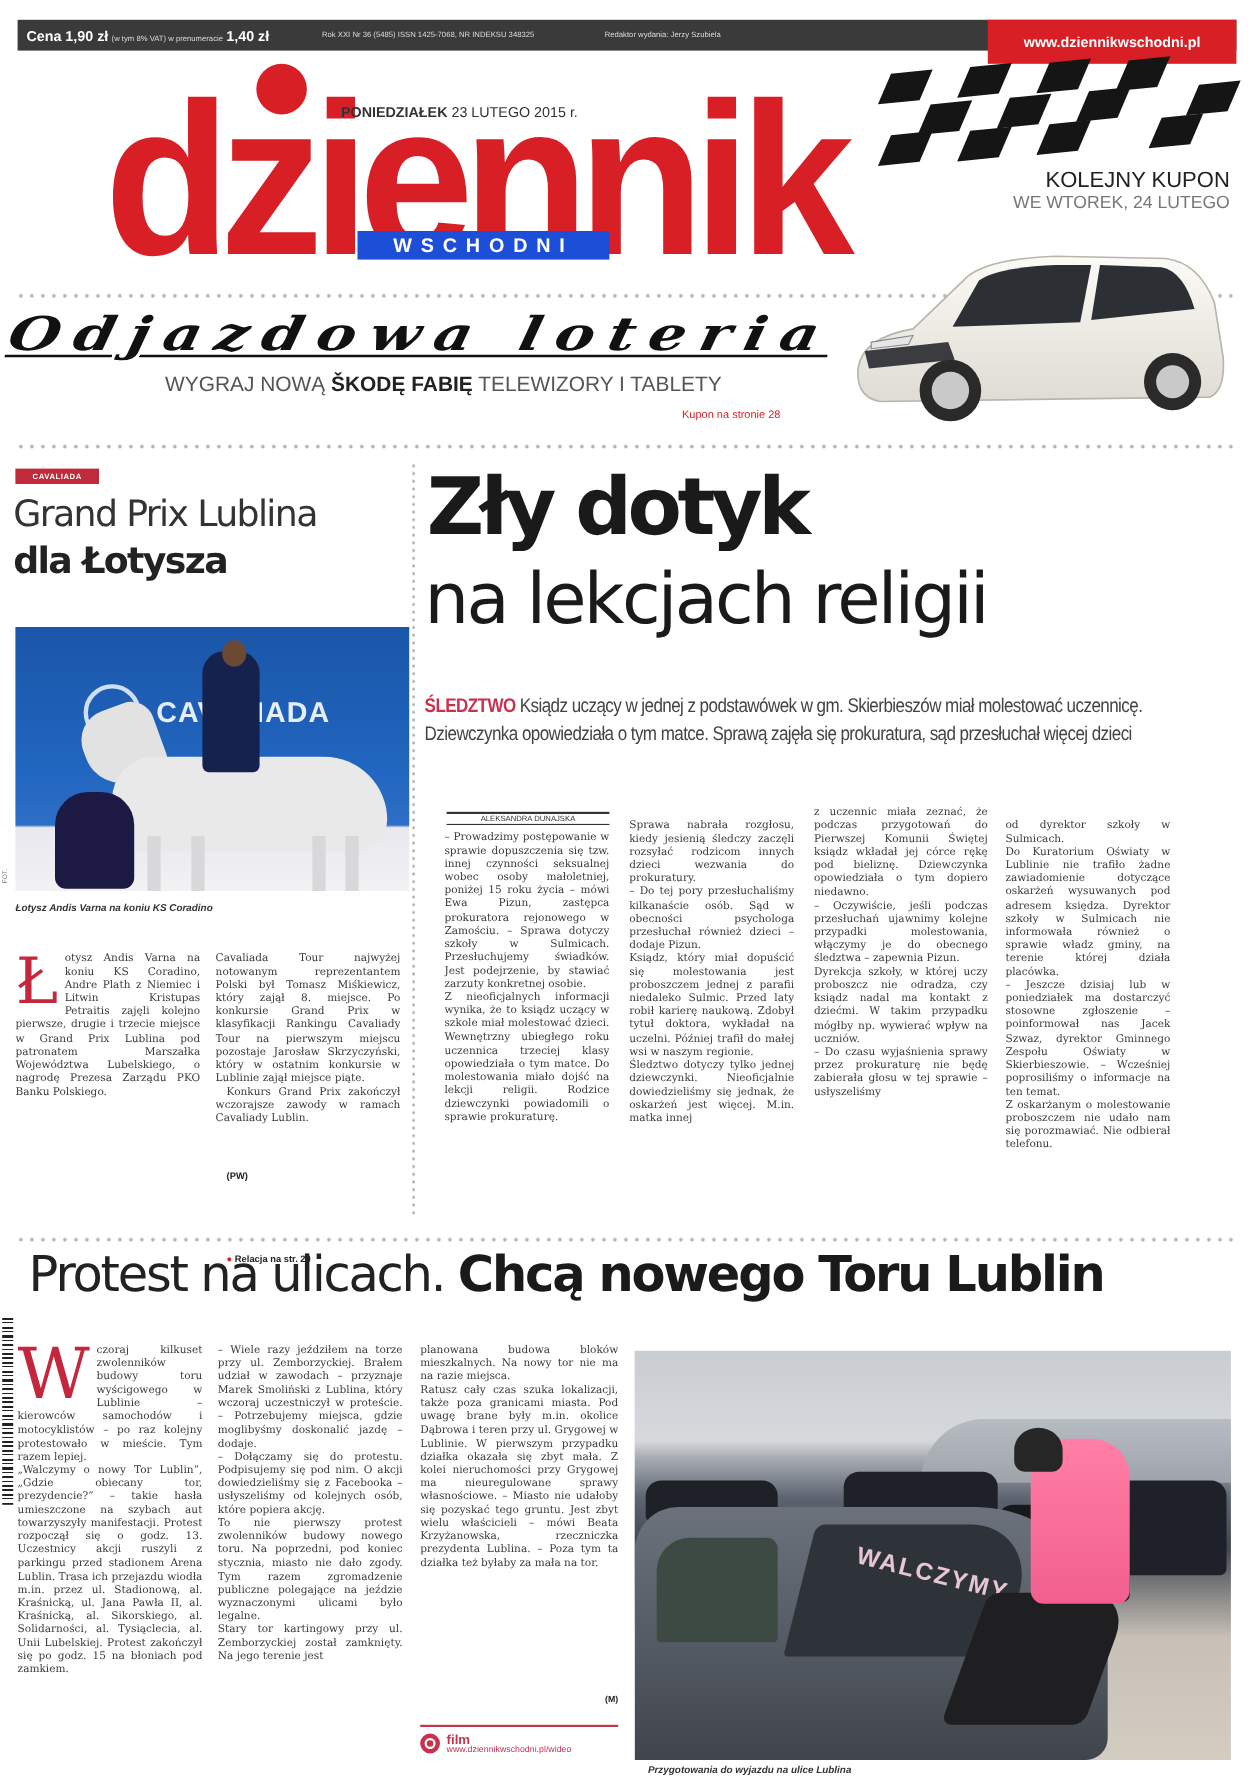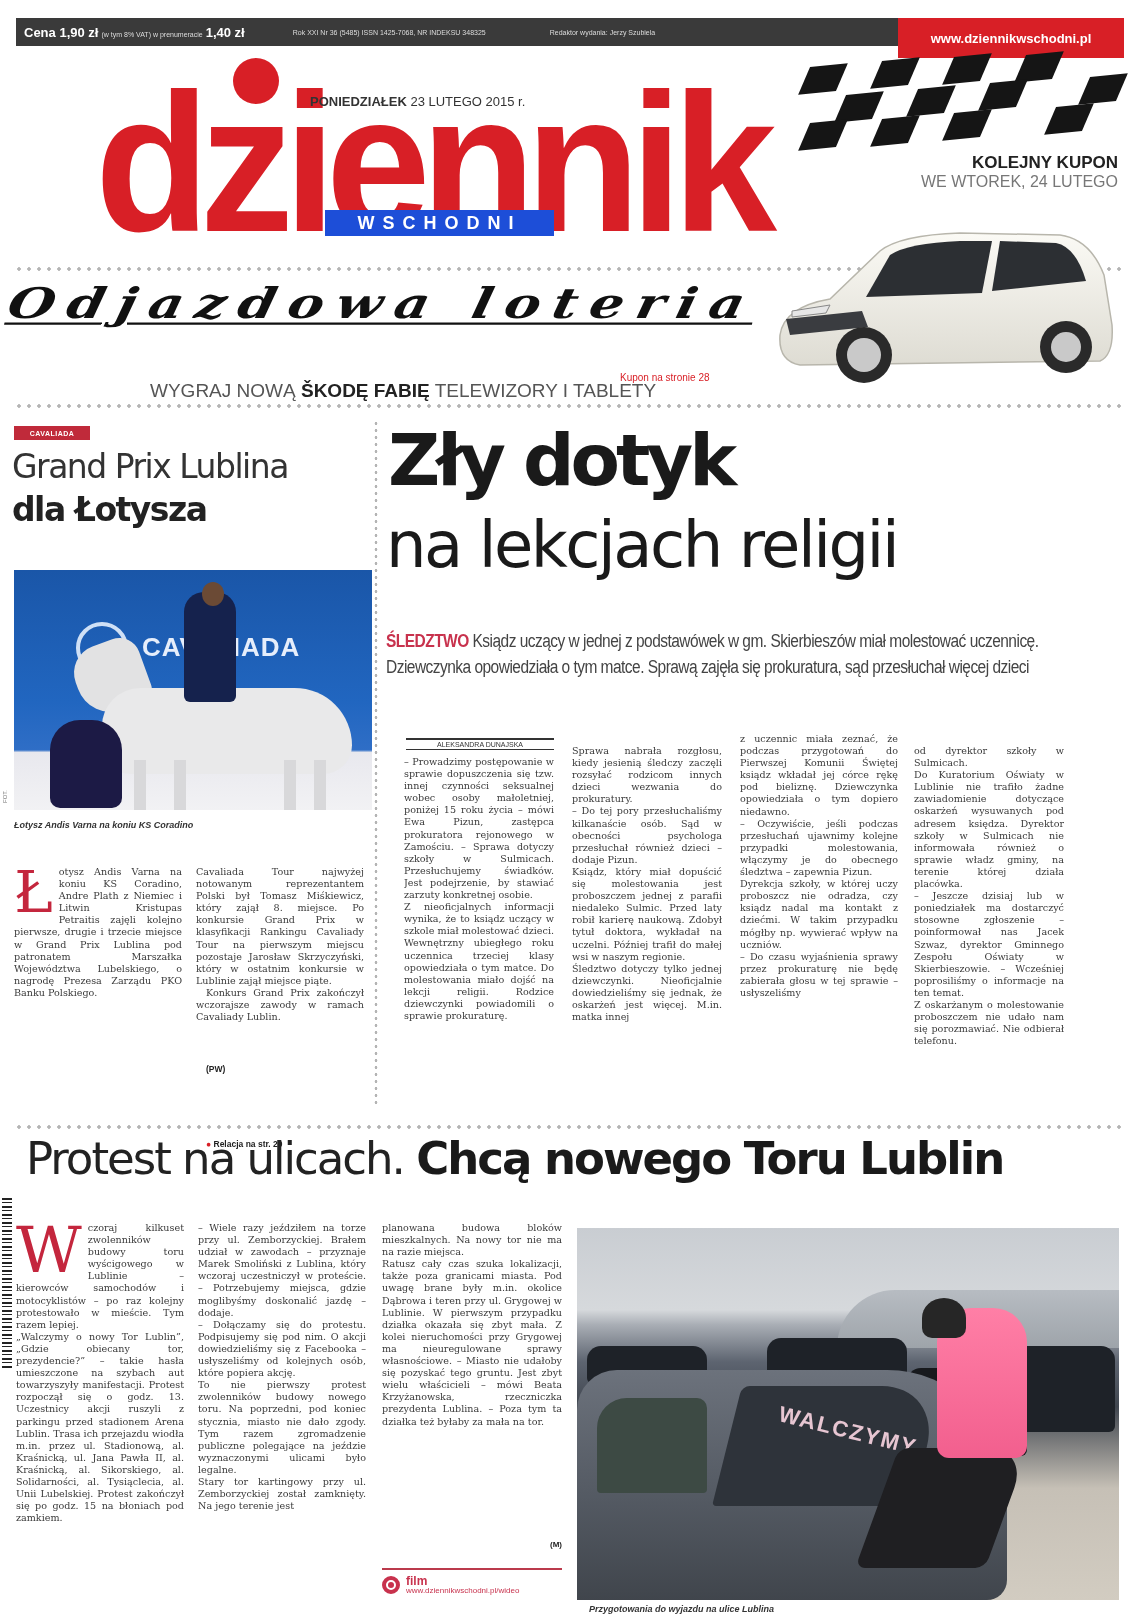--- a/index.html
+++ b/index.html
@@ -20,29 +20,29 @@
   .mast .dot { position: absolute; left: 138px; top: 0; width: 46px; height: 46px; border-radius: 50%; background: #d81f26; }
   .mast .wschodni { position: absolute; left: 230px; top: 152px; width: 229px; height: 26px; background: #1d4ed8; color: #fff; font-family: "Liberation Sans", sans-serif; font-weight: bold; font-size: 18px; letter-spacing: 8px; display: flex; align-items: center; justify-content: center; }
   .mast .date { position: absolute; left: 215px; top: 36px; font-family: "Liberation Sans", sans-serif; font-size: 13px; color: #333; white-space: nowrap; }
   .mast .date b { font-weight: bold; }
 
   
   .flag { position: absolute; left: 785px; top: 45px; width: 340px; height: 105px; }
   .flag .sq { position: absolute; background: #151515; width: 36px; height: 28px; transform: skewX(-28deg) rotate(-6deg); }
 
   .kupon { position: absolute; right: 22px; top: 153px; text-align: right; font-family: "Liberation Sans", sans-serif; color: #444; }
-  .kupon .k1 { font-size: 17px; font-weight: bold; color: #222; }
+  .kupon .k1 { font-size: 20px; font-weight: normal; color: #222; }
   .kupon .k2 { font-size: 16px; color: #777; }
 
   
   .dots { position: absolute; height: 6px; background-image: radial-gradient(circle, #b4b4b4 1.5px, transparent 2px); background-size: 10px 6px; }
 
   
   .lottery-title { position: absolute; left: 14px; top: 278px; font-family: "DejaVu Serif", serif; font-style: italic; font-weight: bold; font-size: 54px; letter-spacing: 12px; color: #111; text-decoration: underline; text-decoration-thickness: 3px; text-underline-offset: 6px; white-space: nowrap; transform: skewX(-12deg) scaleY(0.78); transform-origin: left top; }
-  .lottery-sub { position: absolute; left: 150px; top: 339px; font-family: "Liberation Sans", sans-serif; font-size: 19px; color: #555; white-space: nowrap; margin-top: 41px; }
+  .lottery-sub { position: absolute; left: 150px; top: 339px; font-family: "Liberation Sans", sans-serif; font-size: 19px; color: #555; white-space: nowrap; }
   .lottery-sub b { color: #222; }
   .lottery-kupon { position: absolute; left: 620px; top: 372px; font-family: "Liberation Sans", sans-serif; font-size: 10px; color: #d81f26; }
 
   
   .car { position: absolute; left: 770px; top: 215px; width: 350px; height: 180px; }
 
   
   .tag { position: absolute; left: 14px; top: 426px; width: 76px; height: 14px; background: #c02a3a; color: #fff; font-family: "Liberation Sans", sans-serif; font-size: 7px; font-weight: bold; display: flex; align-items: center; justify-content: center; letter-spacing: 0.5px; }
   .gp-title1 { position: absolute; left: 12px; top: 447px; font-family: "DejaVu Sans", sans-serif; font-size: 33px; color: #333; letter-spacing: -1.5px; white-space: nowrap; }
   .gp-title2 { position: absolute; left: 12px; top: 490px; font-family: "DejaVu Sans", sans-serif; font-weight: bold; font-size: 33px; color: #222; letter-spacing: -1.5px; white-space: nowrap; }

